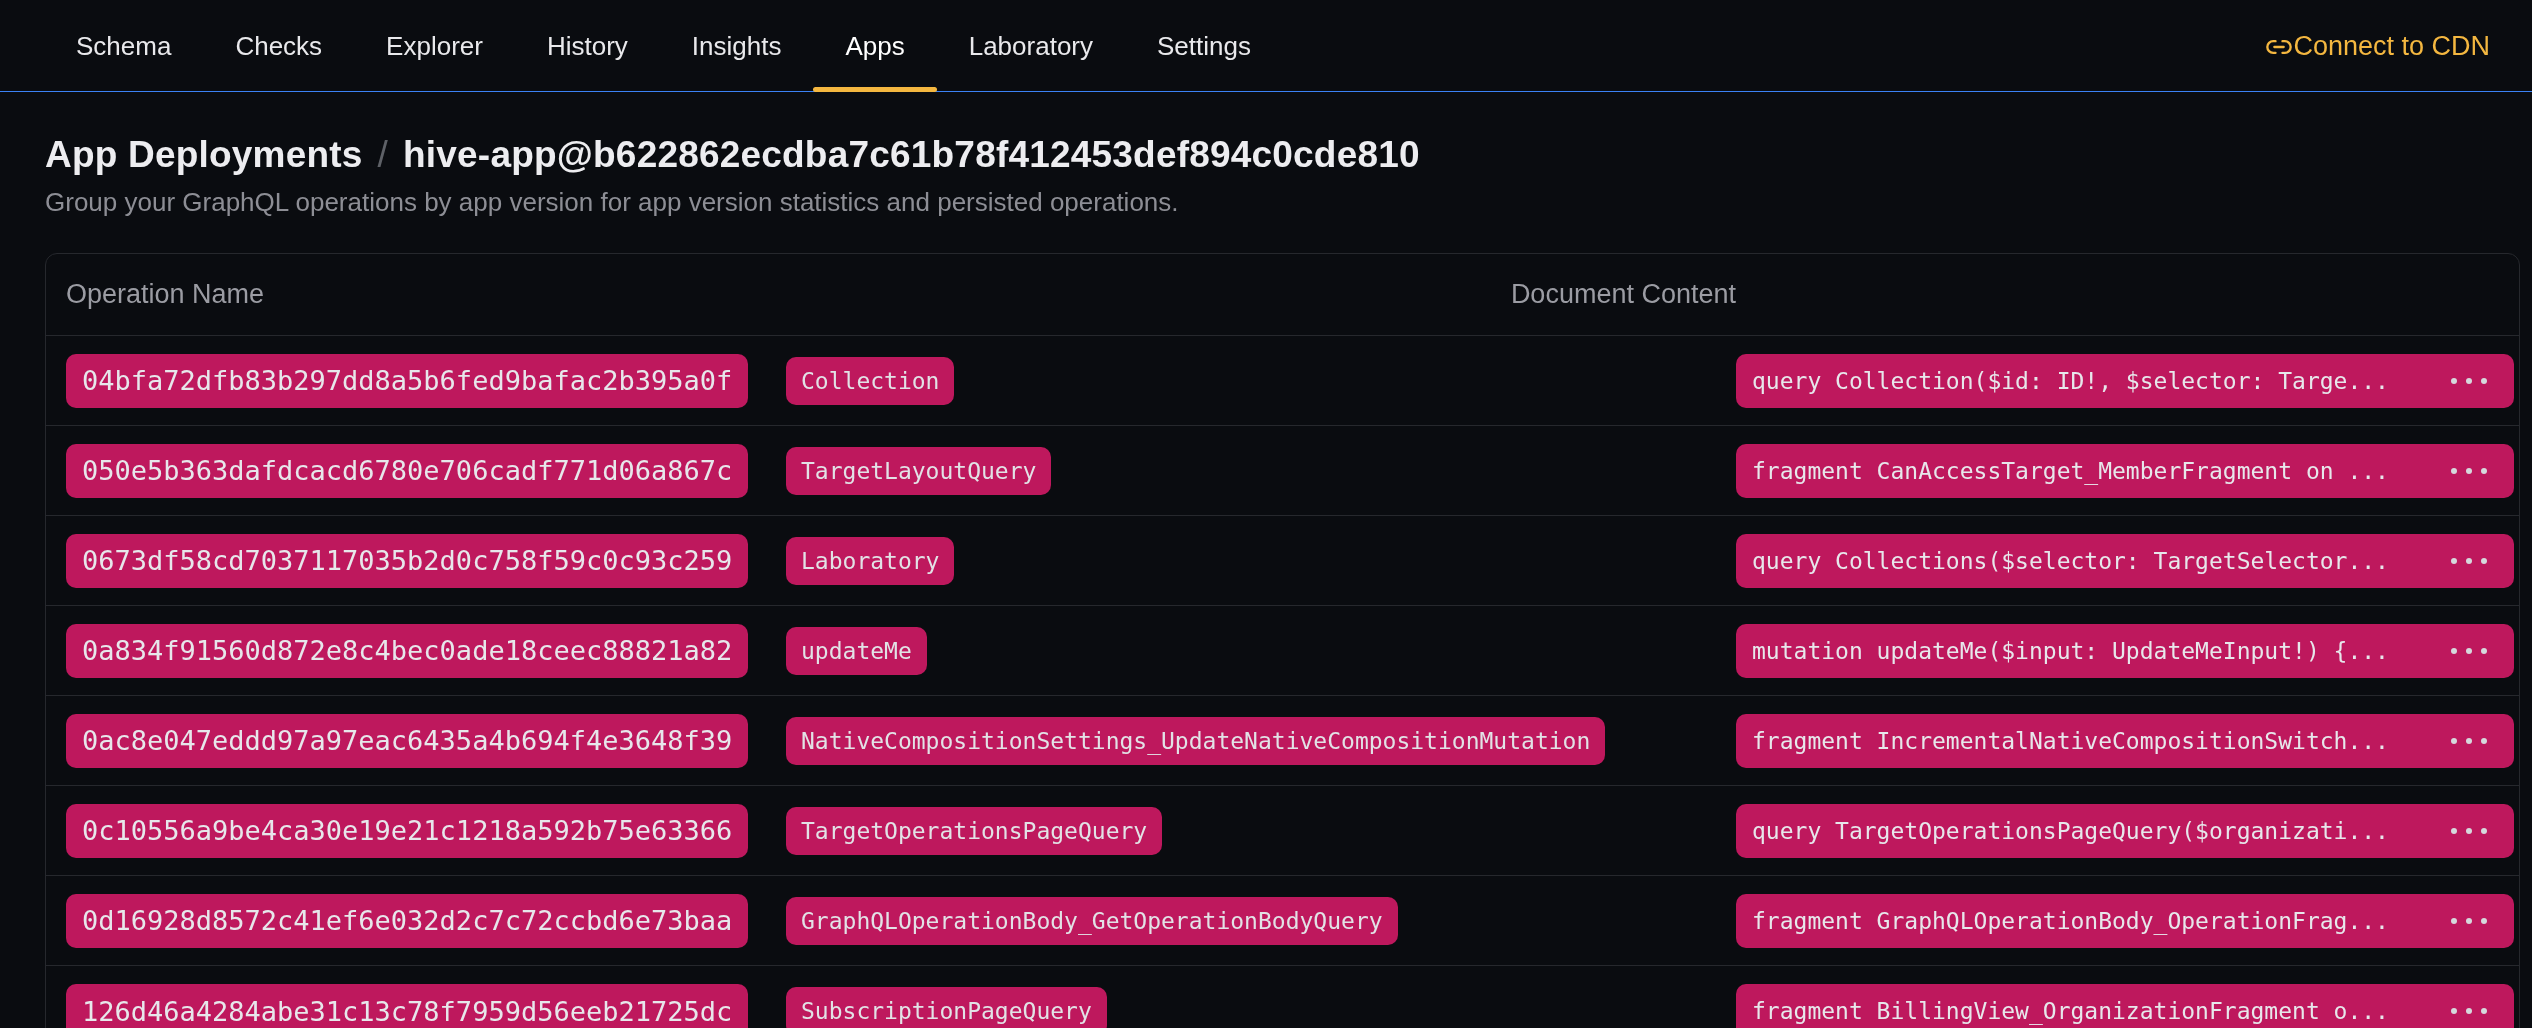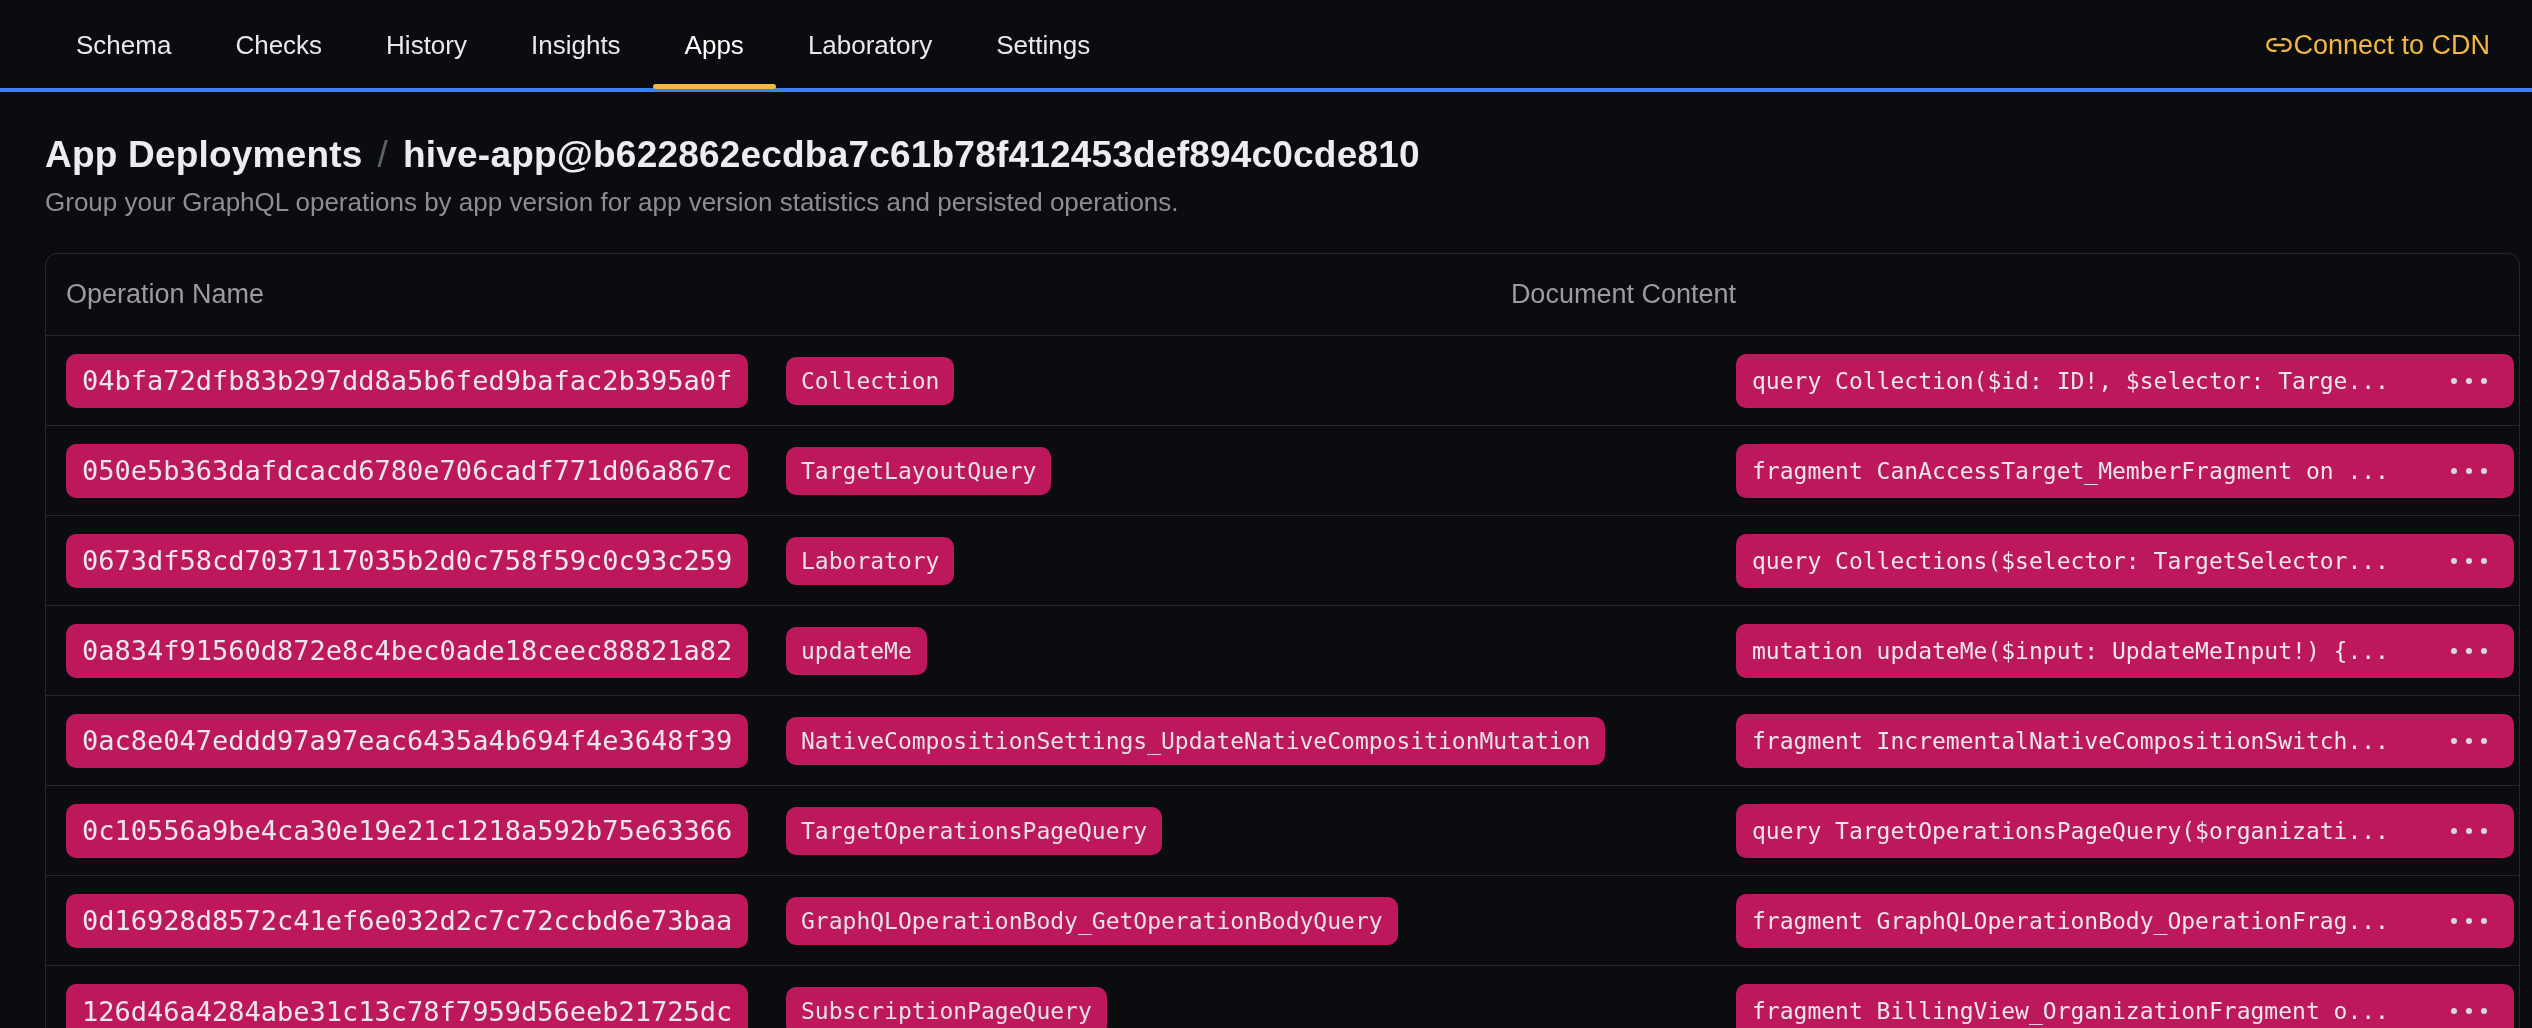--- a/index.html
+++ b/index.html
@@ -12,21 +12,21 @@
   }
   :root { --accent:#f4b740; }
 
   
   .topnav {
     height:92px;
     display:flex;
     justify-content:space-between;
     align-items:stretch;
     padding:2px 42px 0 44px;
-    border-bottom:4px solid #3b82f6;
+    border-bottom:1px solid #3b82f6;
     background:#0a0c10;
   }
   .nav-tabs { display:flex; align-items:stretch; }
   .nav-tab {
     position:relative;
     display:flex; align-items:center;
     padding:0 32px;
     background:none; border:none;
     font-family:inherit;
     font-size:26px;
@@ -130,20 +130,23 @@
   <div class="nav-tabs">
 
       <button class="nav-tab">
         <span>Schema</span>
       </button>
 
       <button class="nav-tab">
         <span>Checks</span>
       </button>
 
+      <button class="nav-tab">
+        <span>Explorer</span>
+      </button>
 
       <button class="nav-tab">
         <span>History</span>
       </button>
 
       <button class="nav-tab">
         <span>Insights</span>
       </button>
 
       <button class="nav-tab active">

